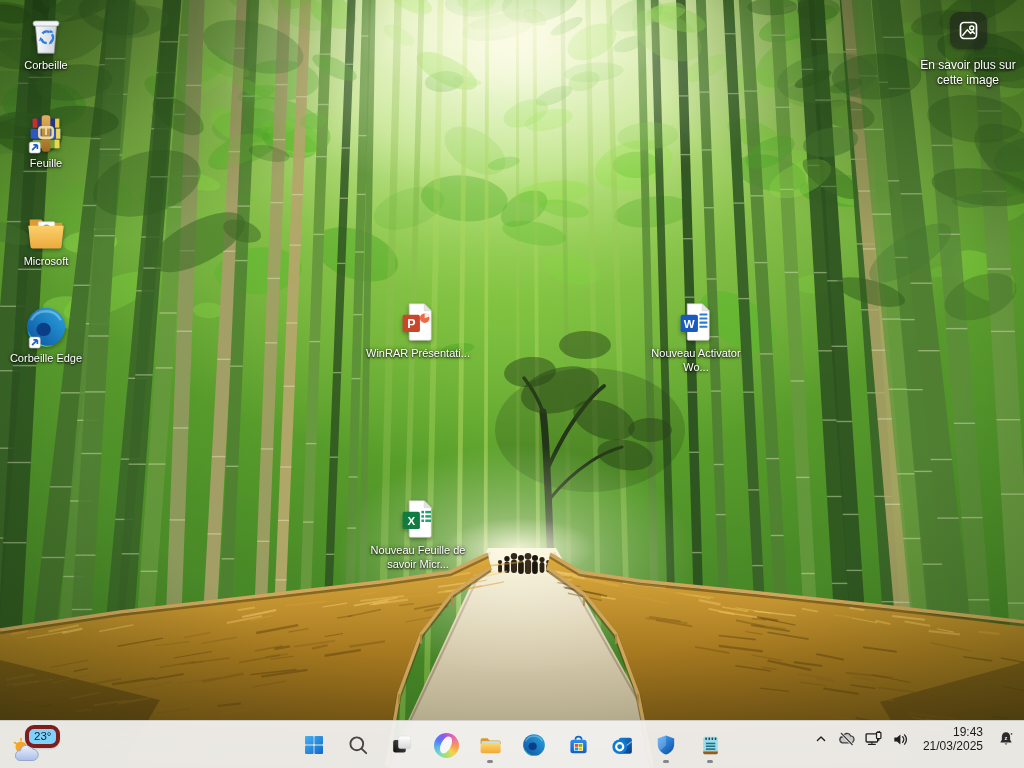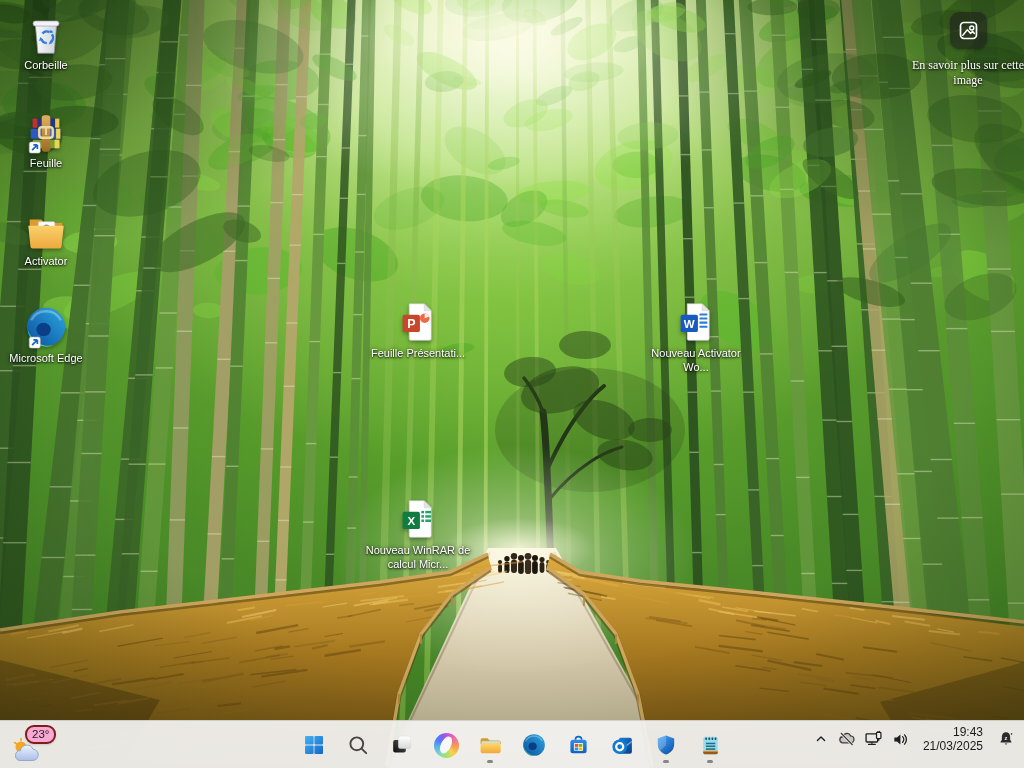--- a/index.html
+++ b/index.html
@@ -13,36 +13,36 @@
   .dicon { position: absolute; width: 110px; display: flex; flex-direction: column; align-items: center; z-index: 2; cursor: default; }
   .dicon .glyph { width: 46px; height: 46px; display: block; filter: drop-shadow(0 2px 2px rgba(0,0,0,.35)); }
   .dicon .label { margin-top: 2px; font-size: 11px; line-height: 13.5px; color: #fff; text-align: center;
                   text-shadow: 0 1px 2px rgba(0,0,0,.95), 0 0 4px rgba(0,0,0,.65); }
 
   
   #spotlight { position: absolute; top: 12px; right: 0; width: 112px; display: flex; flex-direction: column; align-items: center; z-index: 2; }
   #spotlight .sp-btn { width: 37px; height: 37px; border-radius: 9px; background: rgba(28,28,28,.55);
                        display: flex; align-items: center; justify-content: center; box-shadow: 0 1px 3px rgba(0,0,0,.3); }
   #spotlight .sp-label { margin-top: 9px; font-size: 12px; line-height: 15px; color: #fff; text-align: center;
-                         text-shadow: 0 1px 2px rgba(0,0,0,.9), 0 0 4px rgba(0,0,0,.6); font-family: Liberation Serif, serif; }
+                         text-shadow: 0 1px 2px rgba(0,0,0,.9), 0 0 4px rgba(0,0,0,.6); }
 
   
   .taskbar { position: absolute; left: 0; right: 0; bottom: 0; height: 48px;
              background: rgba(243,242,240,.94); border-top: 1px solid rgba(120,120,120,.25); z-index: 5; }
   .tb-center { position: absolute; left: 50%; top: 0; transform: translateX(-50%); height: 48px;
                display: flex; align-items: center; gap: 4px; }
   .tb-btn { width: 40px; height: 40px; border-radius: 5px; display: flex; align-items: center; justify-content: center;
             position: relative; background: transparent; border: none; }
   .run-dot { position: absolute; bottom: 2.5px; left: 50%; transform: translateX(-50%);
              width: 6px; height: 3px; border-radius: 2px; background: #868686; }
 
   .tb-left { position: absolute; left: 10px; top: 0; height: 48px; display: flex; align-items: center; }
   .weather { position: relative; width: 60px; height: 42px; }
   .weather svg { position: absolute; left: 0; bottom: 2px; }
-  .temp-pill { position: absolute; top: 1px; left: 15px; background: #f9a8d4; border: 2px solid #7f1d1d; border-radius: 9px;
+  .temp-pill { position: absolute; top: 1px; left: 15px; background: #7dd3fc; border: 4px solid #7f1d1d; border-radius: 9px;
                padding: 0 5px; font-size: 11.5px; color: #222; line-height: 15px; box-shadow: 0 1px 2px rgba(0,0,0,.12); }
 
   .tb-right { position: absolute; right: 2px; top: 0; height: 36px; display: flex; align-items: center; }
   .tray-btn { height: 40px; width: 27px; display: flex; align-items: center; justify-content: center; border-radius: 5px; }
   .tray-btn.chev { width: 24px; }
   .clock { text-align: right; font-size: 12px; color: #1a1a1a; line-height: 14.5px; padding: 0 7px 0 9px; }
   .bell-btn { width: 32px; height: 40px; display: flex; align-items: center; justify-content: center; border-radius: 5px; }
 
   .copilot { width: 25px; height: 25px; border-radius: 50%; position: relative; overflow: hidden;
              background: conic-gradient(from 220deg, #7bd8c2, #59b5e8, #4f7df7, #8a5cf0, #d957c8, #f07a8e, #f5a24e, #f3d44e, #a8e06a, #7bd8c2); }
@@ -856,42 +856,42 @@
       <stop offset="0" stop-color="#fbd06a"></stop>
           <stop offset="1" stop-color="#eda93e"></stop>
         </linearGradient>
       </defs>
     <path d="M7,13 h12 l3,3.5 h19 v8 H7 Z" fill="#dd9c33"></path>
     <rect x="16" y="15.5" width="17" height="13" rx="1" fill="#fdfdfd" stroke="#cfcfcf" stroke-width=".6"></rect>
     <circle cx="24.5" cy="21.5" r="2.6" fill="none" stroke="#8a8f96" stroke-width="1.5"></circle>
     <circle cx="24.5" cy="21.5" r=".8" fill="#8a8f96"></circle>
     <path d="M5.5,19.5 H42.5 L40.2,41.3 a2.2,2.2 0 0 1 -2.2,2 H10 a2.2,2.2 0 0 1 -2.2,-2 Z" fill="url(#foldG)"></path>
   </svg>
-  <div class="label">Activator</div>
+  <div class="label">Microsoft</div>
 </div>
 
 <div class="dicon" style="left:-9px;top:304px">
   <svg class="glyph" viewBox="0 0 48 48">
     <use href="#edgelogo"></use>
     <rect x="6.5" y="34.5" width="11.5" height="11.5" rx="2" fill="#fff" stroke="#b8b8b8" stroke-width=".6"></rect>
     <path d="M9.5,43 L15,37.5 M15,37.5 h-4.2 M15,37.5 v4.2" stroke="#1e62c8" stroke-width="1.8" fill="none"></path>
   </svg>
-  <div class="label">Microsoft Edge</div>
+  <div class="label">Corbeille Edge</div>
 </div>
 
 <div class="dicon" style="left:363px;top:299px">
   <svg class="glyph" viewBox="0 0 48 48">
     <path d="M14.8,5 H30.5 L37.8,12.3 V41.5 a1.6,1.6 0 0 1 -1.6,1.6 H16.4 a1.6,1.6 0 0 1 -1.6,-1.6 Z" fill="#fff" stroke="#c9c9c9" stroke-width=".7"></path>
     <path d="M30.5,5 V12.3 H37.8 Z" fill="#e4e4e4" stroke="#c9c9c9" stroke-width=".5"></path>
     <circle cx="31" cy="20" r="5" fill="#ed6c47"></circle>
     <path d="M31,20 V15 A5,5 0 0 1 35.7,18.3 Z" fill="#fdf0ea"></path>
     <rect x="8" y="16.5" width="18" height="18" rx="2" fill="#c8472b"></rect>
     <text x="17" y="30.5" font-size="13" font-weight="bold" fill="#fff" text-anchor="middle" font-family="Liberation Sans, sans-serif">P</text>
   </svg>
-  <div class="label">Feuille Présentati...</div>
+  <div class="label">WinRAR Présentati...</div>
 </div>
 
 <div class="dicon" style="left:641px;top:299px">
   <svg class="glyph" viewBox="0 0 48 48">
     <path d="M14.8,5 H30.5 L37.8,12.3 V41.5 a1.6,1.6 0 0 1 -1.6,1.6 H16.4 a1.6,1.6 0 0 1 -1.6,-1.6 Z" fill="#fff" stroke="#c9c9c9" stroke-width=".7"></path>
     <path d="M30.5,5 V12.3 H37.8 Z" fill="#e4e4e4" stroke="#c9c9c9" stroke-width=".5"></path>
     <rect x="27.5" y="15" width="8.5" height="2.2" rx="1" fill="#2b7cd3"></rect>
     <rect x="27.5" y="19.3" width="8.5" height="2.2" rx="1" fill="#2b7cd3"></rect>
     <rect x="27.5" y="23.6" width="8.5" height="2.2" rx="1" fill="#2b7cd3"></rect>
     <rect x="27.5" y="27.9" width="8.5" height="2.2" rx="1" fill="#2b7cd3"></rect>
@@ -907,21 +907,21 @@
     <path d="M30.5,5 V12.3 H37.8 Z" fill="#e4e4e4" stroke="#c9c9c9" stroke-width=".5"></path>
     <rect x="27.5" y="15.5" width="2.8" height="2.6" fill="#21a366"></rect>
       <rect x="31.6" y="15.5" width="6" height="2.6" fill="#21a366"></rect>
     <rect x="27.5" y="20" width="2.8" height="2.6" fill="#21a366"></rect>
       <rect x="31.6" y="20" width="6" height="2.6" fill="#21a366"></rect>
     <rect x="27.5" y="24.5" width="2.8" height="2.6" fill="#21a366"></rect>
       <rect x="31.6" y="24.5" width="6" height="2.6" fill="#21a366"></rect>
     <rect x="8" y="16.5" width="18" height="18" rx="2" fill="#107c41"></rect>
     <text x="17" y="30.5" font-size="12" font-weight="bold" fill="#fff" text-anchor="middle" font-family="Liberation Sans, sans-serif">X</text>
   </svg>
-  <div class="label">Nouveau WinRAR de calcul Micr...</div>
+  <div class="label">Nouveau Feuille de savoir Micr...</div>
 </div>
 
 <div id="spotlight">
   <div class="sp-btn">
     <svg width="21" height="21" viewBox="0 0 20 20">
       <rect x="2.4" y="2.4" width="15.2" height="15.2" rx="3.2" stroke="#fff" stroke-width="1.6" fill="none"></rect>
       <circle cx="13.1" cy="7.6" r="1.9" stroke="#fff" stroke-width="1.4" fill="none"></circle>
       <path d="M4.6,14.6 L8.8,9.4 L12,12.9 L13.9,10.8 L15.6,12.8" stroke="#fff" stroke-width="1.4" fill="none" stroke-linejoin="round" stroke-linecap="round"></path>
     </svg>
   </div>

